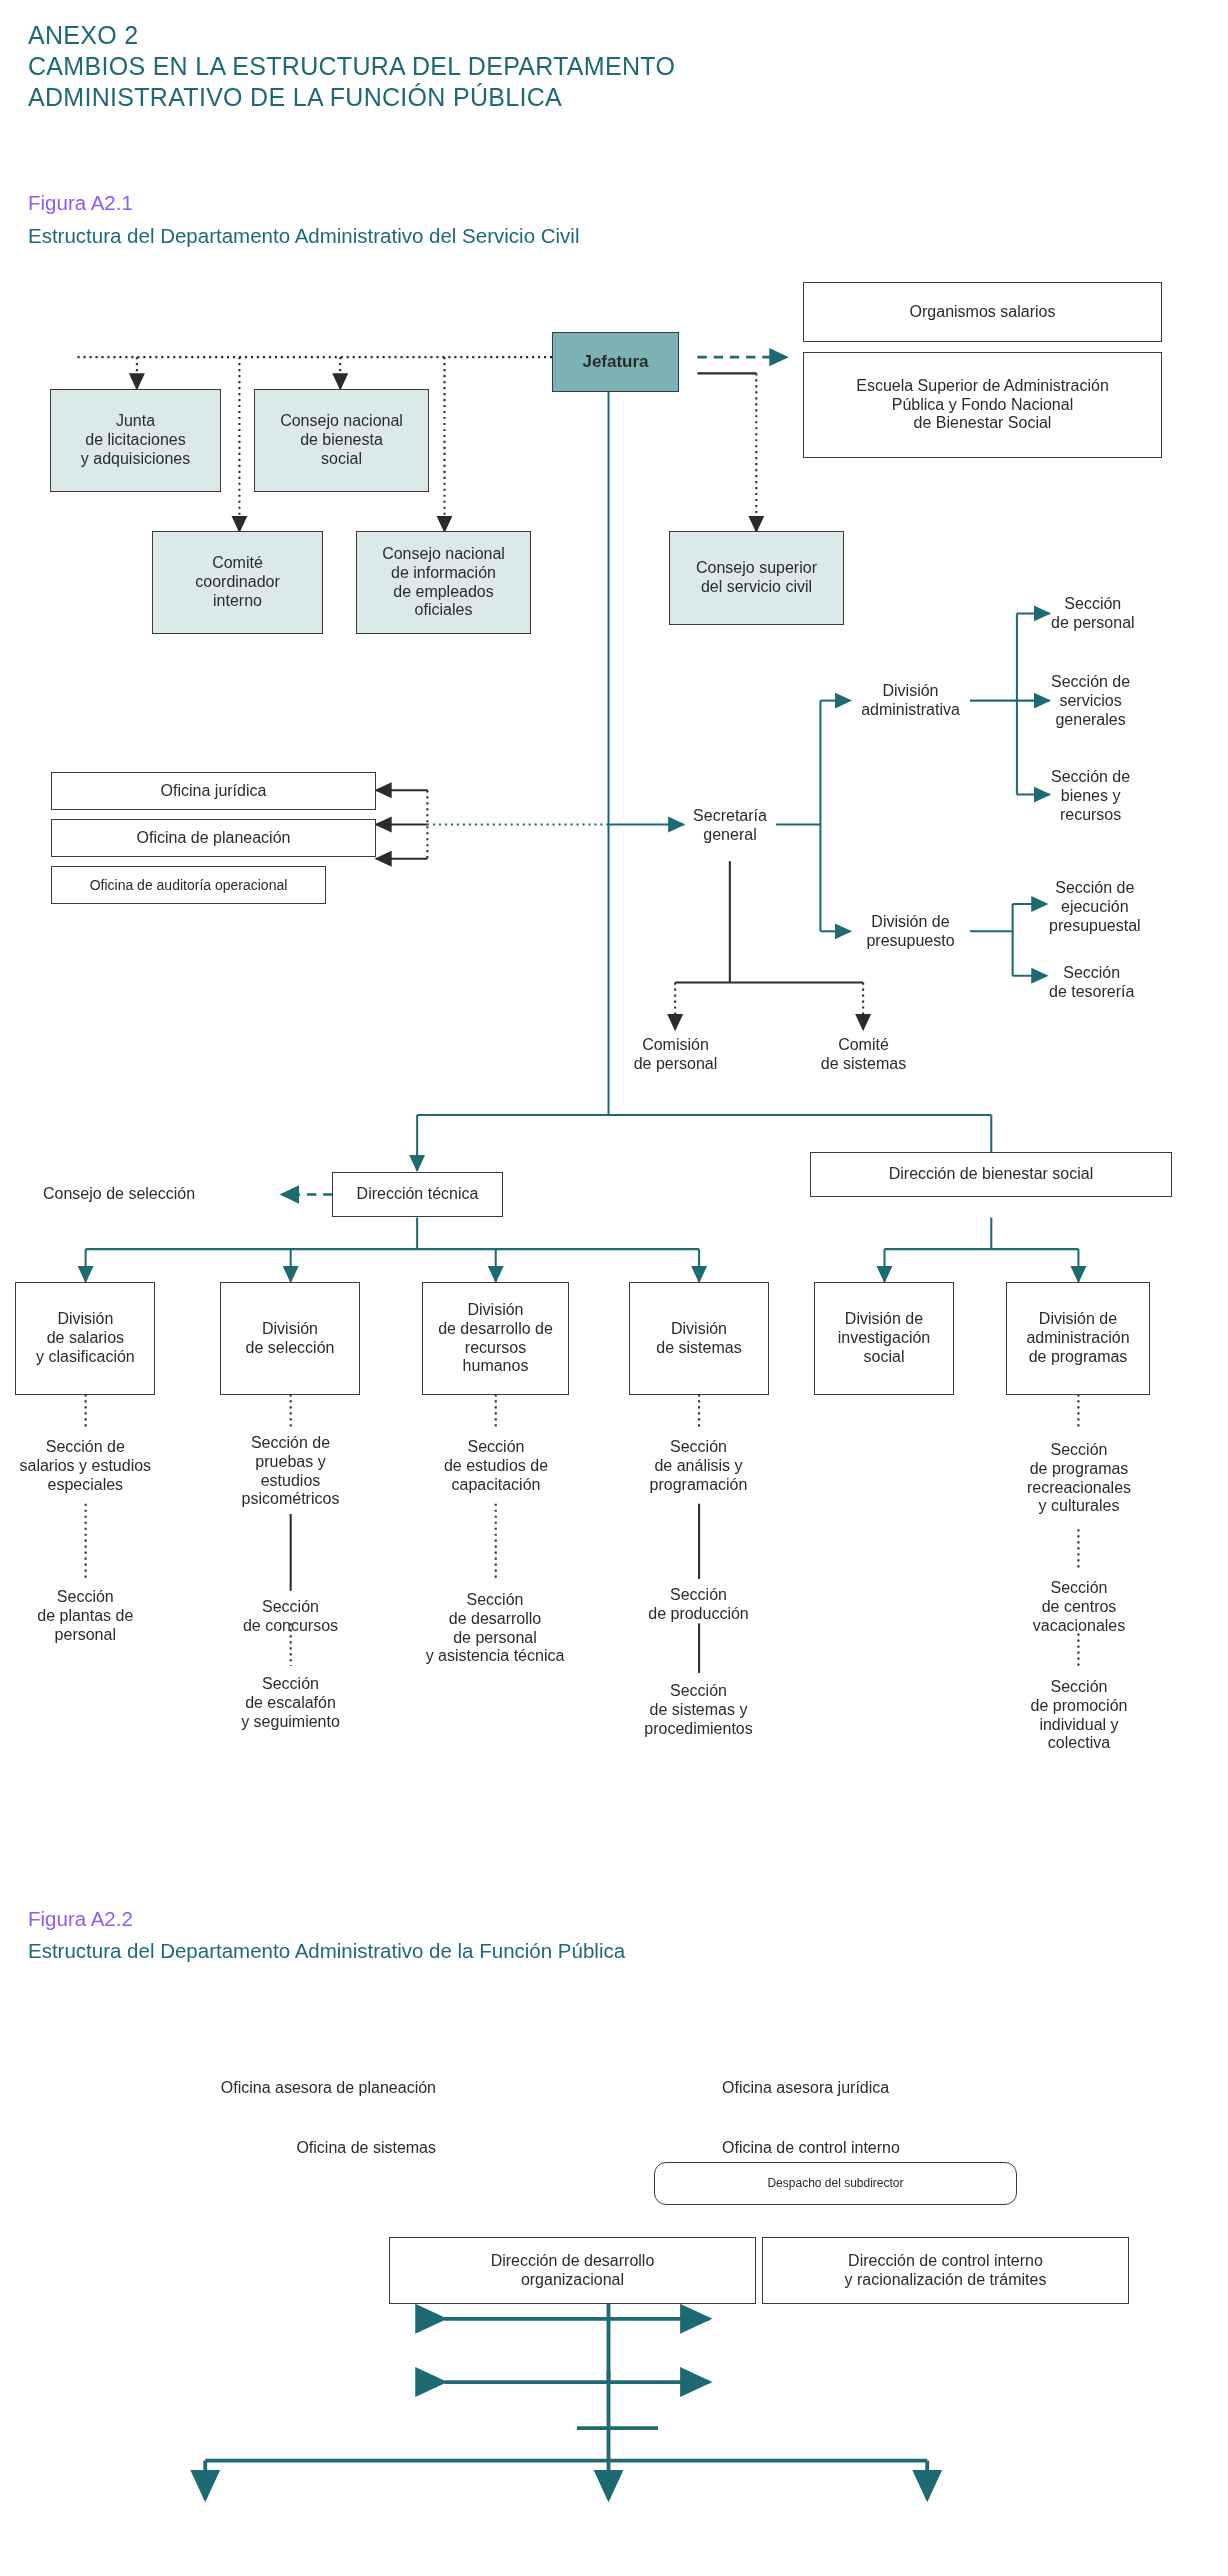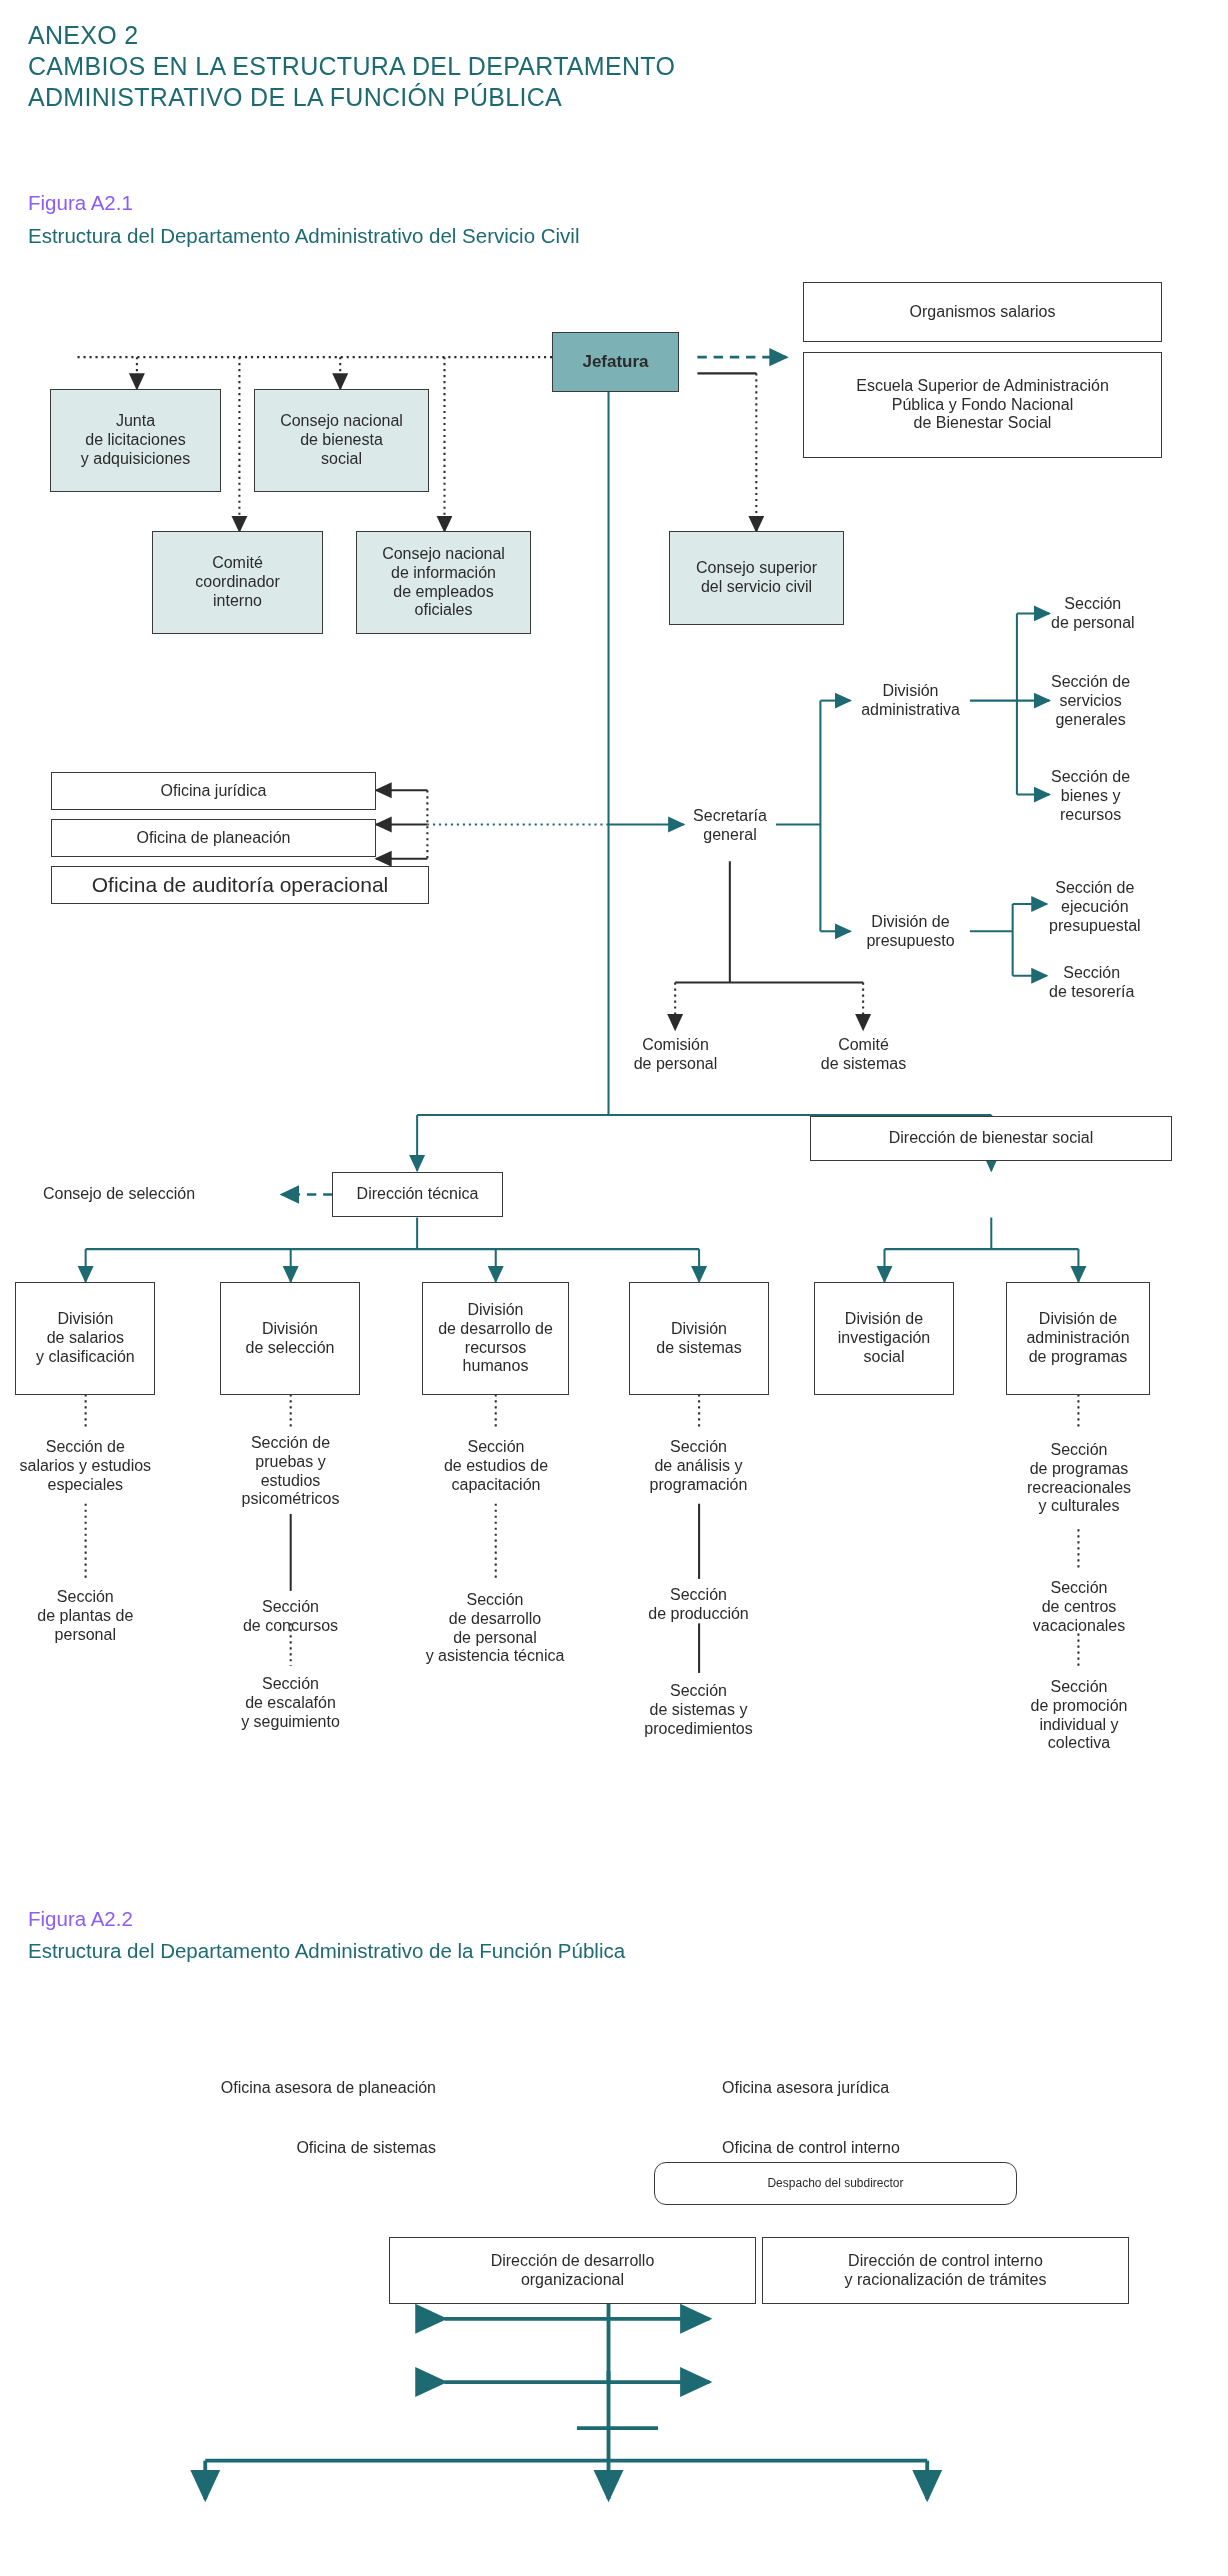--- a/index.html
+++ b/index.html
@@ -176,21 +176,21 @@
   <div class="node light-fill" style="left:356px;top:531px;width:175px;height:103px;font-size:16px;white-space:pre-line;">Consejo nacional
 de información
 de empleados
 oficiales</div>
 
   <div class="node light-fill" style="left:669px;top:531px;width:175px;height:94px;font-size:16px;white-space:pre-line;">Consejo superior
 del servicio civil</div>
 
   <div class="node boxed" style="left:51px;top:772px;width:325px;height:38px;font-size:16px;">Oficina jurídica</div>
   <div class="node boxed" style="left:51px;top:819px;width:325px;height:38px;font-size:16px;">Oficina de planeación</div>
-  <div class="node boxed" style="left:51px;top:866px;width:378px;height:38px;font-size:21px;">Oficina de auditoría operacional</div>
+  <div class="node boxed" style="left:51px;top:866px;width:275px;height:38px;font-size:14px;">Oficina de auditoría operacional</div>
 
   <div class="node plain" style="left:684px;top:795px;width:92px;height:62px;font-size:16px;white-space:pre-line;">Secretaría
 general</div>
 
   <div class="node plain" style="left:850px;top:668px;width:121px;height:65px;font-size:16px;white-space:pre-line;">División
 administrativa</div>
 
   <div class="node plain" style="left:850px;top:899px;width:121px;height:65px;font-size:16px;white-space:pre-line;">División de
 presupuesto</div>
 
@@ -211,21 +211,21 @@
 
   <div class="node plain" style="left:613px;top:1030px;width:125px;height:50px;font-size:16px;white-space:pre-line;">Comisión
 de personal</div>
   <div class="node plain" style="left:801px;top:1030px;width:125px;height:50px;font-size:16px;white-space:pre-line;">Comité
 de sistemas</div>
 
   <div class="node plain" style="left:43px;top:1177px;width:229px;height:34px;font-size:16px;justify-content:flex-start;">Consejo de selección</div>
 
   <div class="node boxed" style="left:332px;top:1172px;width:171px;height:45px;font-size:16px;">Dirección técnica</div>
 
-  <div class="node boxed" style="left:810px;top:1116px;width:362px;height:45px;font-size:16px;">Dirección de bienestar social</div>
+  <div class="node boxed" style="left:810px;top:1152px;width:362px;height:45px;font-size:16px;">Dirección de bienestar social</div>
 
   <div class="node boxed" style="left:15.4px;top:1282px;width:140px;height:113px;font-size:16px;white-space:pre-line;">División
 de salarios
 y clasificación</div>
   <div class="node boxed" style="left:220px;top:1282px;width:140px;height:113px;font-size:16px;white-space:pre-line;">División
 de selección</div>
   <div class="node boxed" style="left:422px;top:1282px;width:147px;height:113px;font-size:16px;white-space:pre-line;">División
 de desarrollo de
 recursos
 humanos</div>

